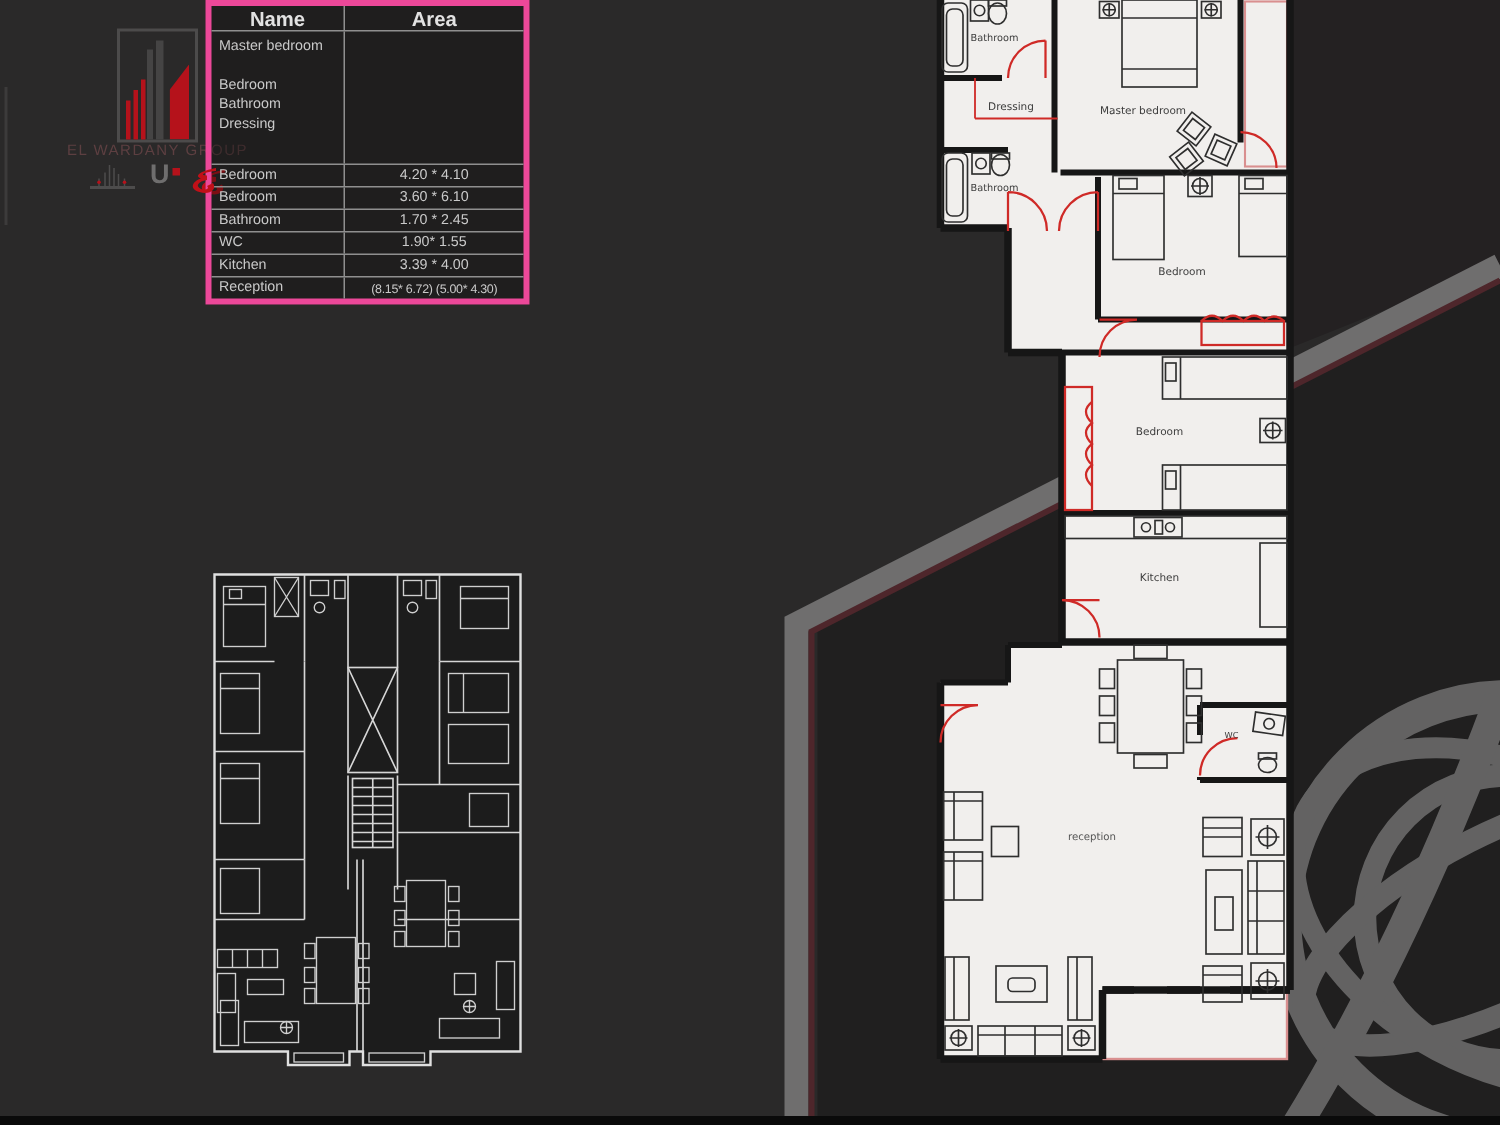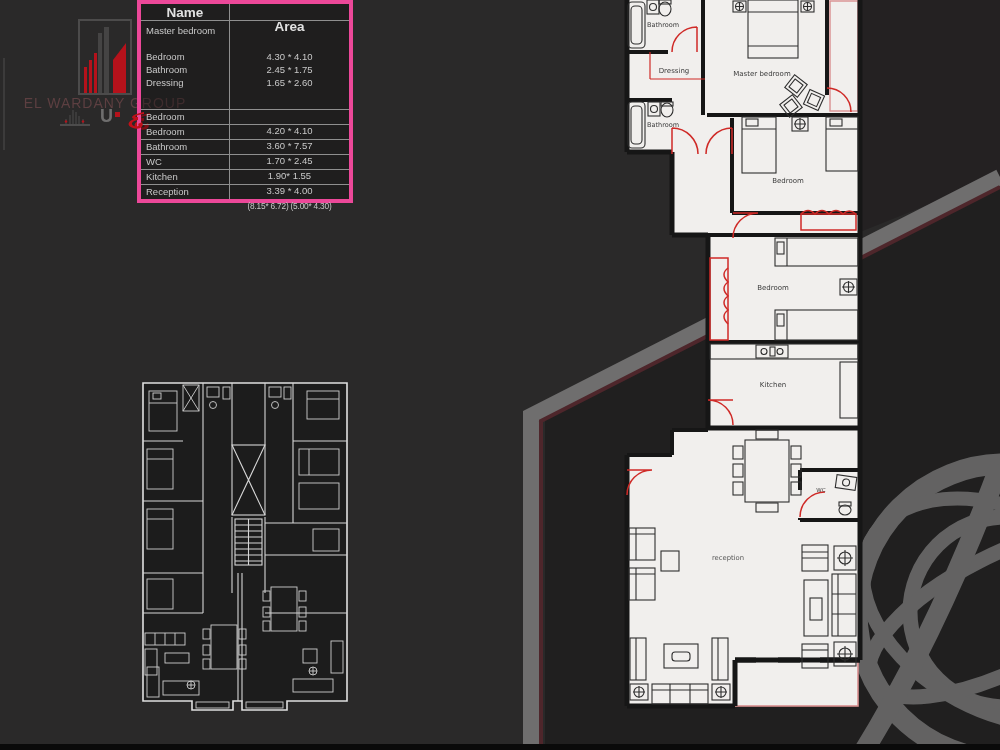--- a/index.html
+++ b/index.html
@@ -8,37 +8,37 @@
   svg{display:block;}
   .abs{position:absolute;}
 
   
   #area-table{position:absolute;left:137px;top:0;width:208px;
     background:rgba(14,13,13,.38);border:4px solid #ec4899;color:#c9c9c9;
     font-size:9.5px;line-height:12px;}
   #area-table .trow{display:flex;border-top:1px solid #8f8f8f;}
   #area-table .trow:first-child{border-top:none;}
   .c-name{width:89px;border-right:1px solid #8f8f8f;padding:1px 0 0 5px;box-sizing:border-box;}
-  .c-area{flex:1;text-align:center;padding-top:15px;}
+  .c-area{flex:1;text-align:center;padding-top:1px;}
   .thead{height:16px;font-size:13.5px;font-weight:600;color:#e2e2e2;line-height:15px;}
   .thead .c-name{text-align:center;padding-left:0;}
   .tgroup{height:88px;position:relative;}
   .tgroup .c-name,.tgroup .c-area{position:relative;}
   .gline{position:absolute;left:5px;white-space:nowrap;}
   .galine{position:absolute;left:0;width:100%;text-align:center;}
   .trow-s{height:14px;}
   .trow-s .c-area.small{font-size:8.3px;letter-spacing:-0.2px;}
 
   
   #logo{position:absolute;left:40px;top:10px;width:130px;height:125px;}
   #logo-frame{position:absolute;left:38px;top:9px;width:50px;height:72px;
     border:2px solid #4c4b4b;}
   .bar{position:absolute;bottom:0;}
   #logo-company{position:absolute;left:-18px;top:85px;width:166px;text-align:center;
-    font-size:14px;letter-spacing:1px;color:#5d3f41;white-space:nowrap;}
+    font-size:10px;letter-spacing:1px;color:#5d3f41;white-space:nowrap;}
   #logo-subrow{position:absolute;left:8px;top:96px;width:120px;height:28px;}
   #u-mark{position:absolute;left:52px;top:0px;color:#6f6e6e;font-size:18px;font-weight:600;}
   #u-dot{position:absolute;left:67px;top:6px;width:5px;height:5px;background:#b5121b;}
   #left-tick{position:absolute;left:3px;top:58px;width:2px;height:92px;background:#3c3b3b;}
 </style>
 </head>
 <body>
 
 <div id="stage">
 
@@ -348,33 +348,28 @@
       <div class="c-name">Name</div>
       <div class="c-area">Area</div>
     </div>
     <div class="trow tgroup">
       <div class="c-name">
         <span class="gline" style="top:4px">Master bedroom</span>
         <span class="gline" style="top:30px">Bedroom</span>
         <span class="gline" style="top:43px">Bathroom</span>
         <span class="gline" style="top:56px">Dressing</span>
       </div>
-      <div class="c-area">
-        <span class="galine" style="top:30px">4.30 * 4.10</span>
-        <span class="galine" style="top:43px">2.45 * 1.75</span>
-        <span class="galine" style="top:56px">1.65 * 2.60</span>
-      </div>
     </div>
     <div class="trow trow-s">
       <div class="c-name">Bedroom</div>
       <div class="c-area">4.20 * 4.10</div>
     </div>
     <div class="trow trow-s">
       <div class="c-name">Bedroom</div>
-      <div class="c-area">3.60 * 7.57</div>
+      <div class="c-area">3.60 * 6.10</div>
     </div>
     <div class="trow trow-s">
       <div class="c-name">Bathroom</div>
       <div class="c-area">1.70 * 2.45</div>
     </div>
     <div class="trow trow-s">
       <div class="c-name">WC</div>
       <div class="c-area">1.90* 1.55</div>
     </div>
     <div class="trow trow-s">

